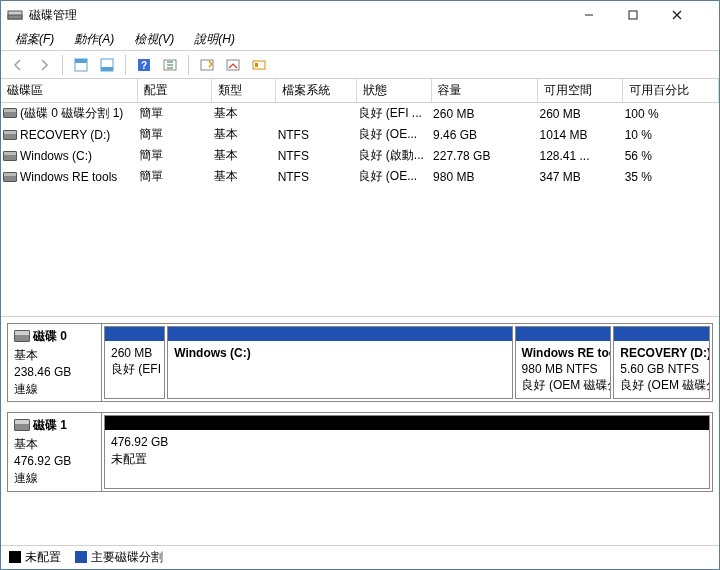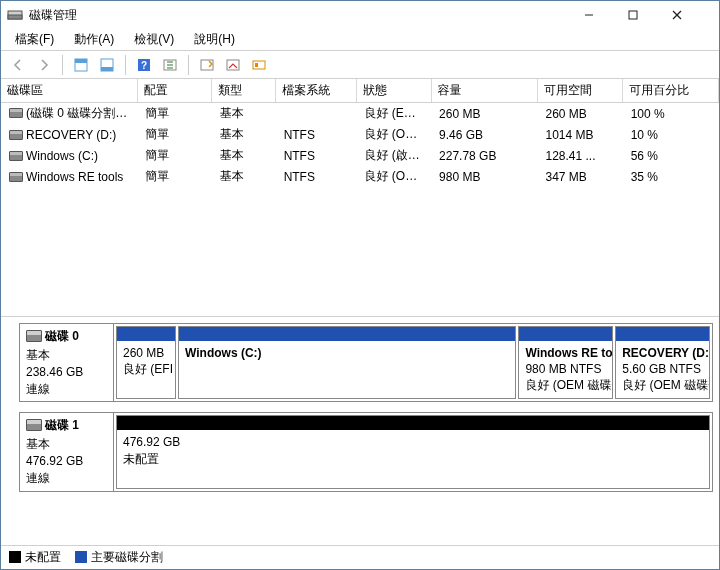--- a/index.html
+++ b/index.html
@@ -38,20 +38,21 @@
   .menubar {
     height: 22px;
     display: flex;
     align-items: center;
     padding: 0 4px;
     border-bottom: 1px solid #d0d0d0;
   }
   .menubar .menu-item {
     padding: 2px 10px;
     color: #000;
+    font-style: italic;
   }
   
   .toolbar {
     height: 28px;
     display: flex;
     align-items: center;
     gap: 4px;
     padding: 2px 6px;
     border-bottom: 1px solid #d0d0d0;
     background: #fff;
@@ -80,21 +81,21 @@
     text-align: left;
     font-weight: normal;
     padding: 3px 6px;
     background: #fff;
     border-right: 1px solid #d8d8d8;
     border-bottom: 1px solid #d0d0d0;
     white-space: nowrap;
     overflow: hidden;
   }
   table.vol td {
-    padding: 2px 8px;
+    padding: 2px 2px;
     white-space: nowrap;
     overflow: hidden;
     text-overflow: ellipsis;
     margin-left: 39px;
   }
   .vol-icon {
     width: 14px; height: 10px;
     display: inline-block;
     vertical-align: -1px;
     margin-right: 3px;
@@ -113,21 +114,20 @@
     align-items: stretch;
     margin-bottom: 10px;
   }
   .disk-label {
     width: 94px;
     border: 1px solid #888;
     border-right: none;
     background: #fff;
     padding: 4px 6px;
     position: relative;
-    margin-left: 12px;
   }
   .disk-label .disk-icon {
     width:16px;height:12px;display:inline-block;vertical-align:-2px;margin-right:3px;
     background: linear-gradient(#cfcfcf 40%,#8a8a8a 40%);border:1px solid #555;border-radius:1px;
   }
   .disk-label .d-name { font-weight: bold; }
   .disk-label .d-sub { margin-top:2px; line-height:1.4; }
   .disk-parts {
     flex: 1;
     display: flex;

